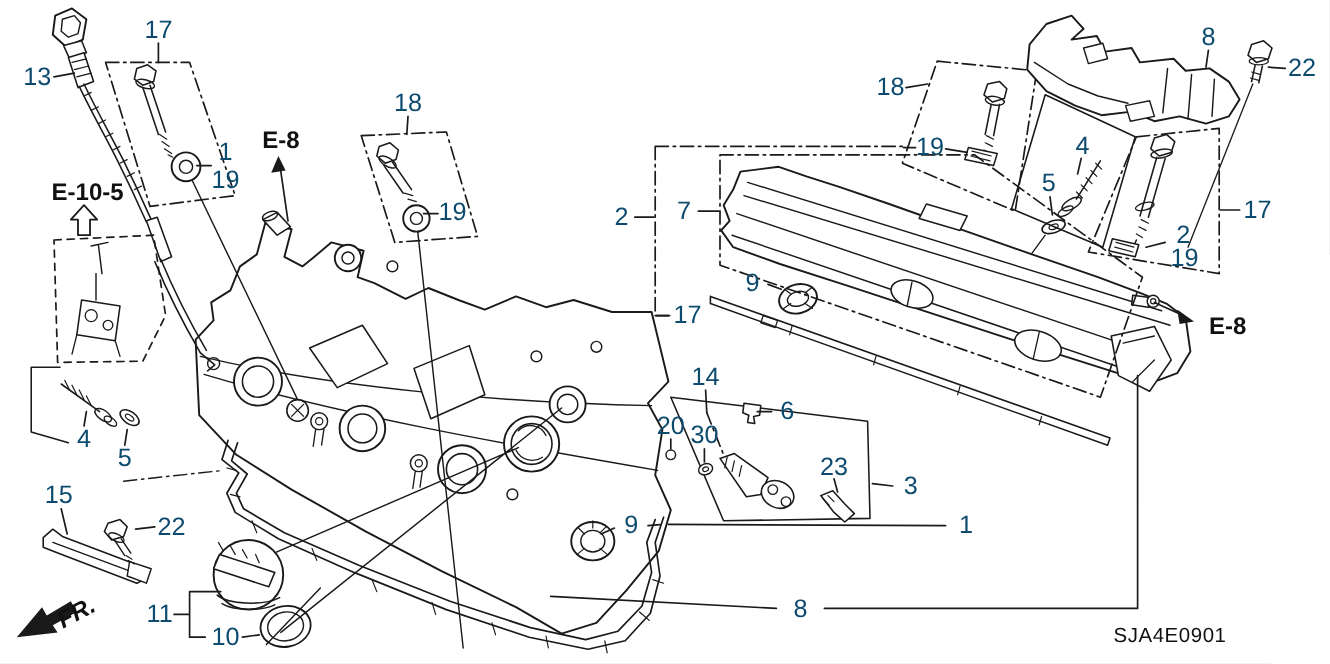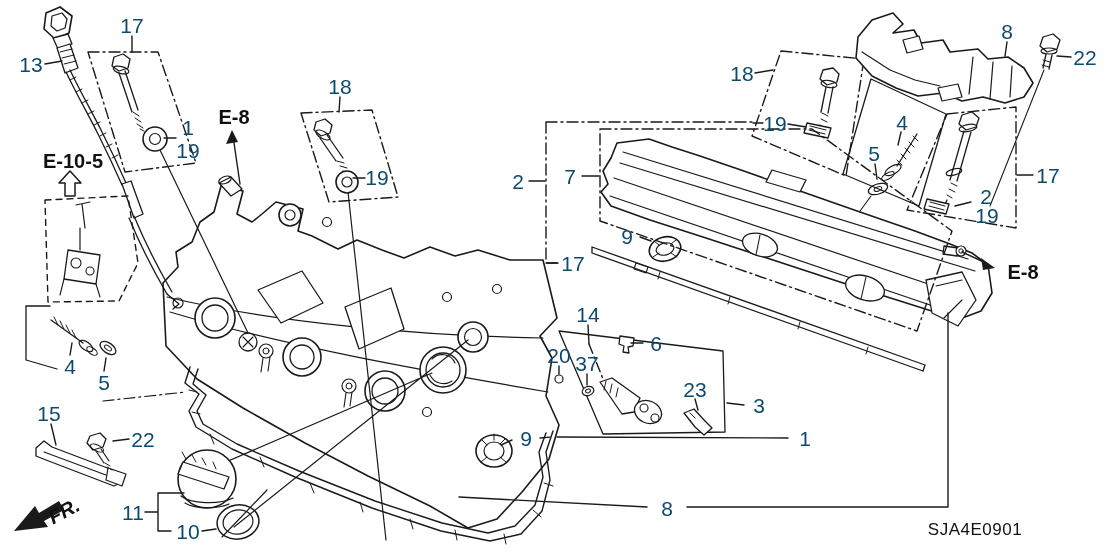--- a/index.html
+++ b/index.html
@@ -313,21 +313,21 @@
       <span class="callout" style="left: 775px; top: 123px;">19</span>
       <span class="callout" style="left: 1007px; top: 31px;">8</span>
       <span class="callout" style="left: 1085px; top: 57px;">22</span>
       <span class="callout" style="left: 902px; top: 122px;">4</span>
       <span class="callout" style="left: 874px; top: 153px;">5</span>
       <span class="callout" style="left: 1048px; top: 175px;">17</span>
       <span class="callout" style="left: 986px; top: 196px;">2</span>
       <span class="callout" style="left: 987px; top: 215px;">19</span>
       <span class="callout" style="left: 588px; top: 314px;">14</span>
       <span class="callout" style="left: 559px; top: 355px; text-align: center;">20</span>
-      <span class="callout" style="left: 587px; top: 363px;">37</span>
+      <span class="callout" style="left: 587px; top: 363px;">30</span>
       <span class="callout" style="left: 656px; top: 343px;">6</span>
       <span class="callout" style="left: 695px; top: 389px;">23</span>
       <span class="callout" style="left: 759px; top: 405px;">3</span>
       <span class="callout" style="left: 805px; top: 438px;">1</span>
       <span class="callout" style="left: 526px; top: 438px;">9</span>
       <span class="callout" style="left: 667px; top: 508px;">8</span>
       <span class="callout" style="left: 70px; top: 366px;">4</span>
       <span class="callout" style="left: 104px; top: 382px;">5</span>
       <span class="callout" style="left: 49px; top: 413px;">15</span>
       <span class="callout" style="left: 143px; top: 439px;">22</span>

